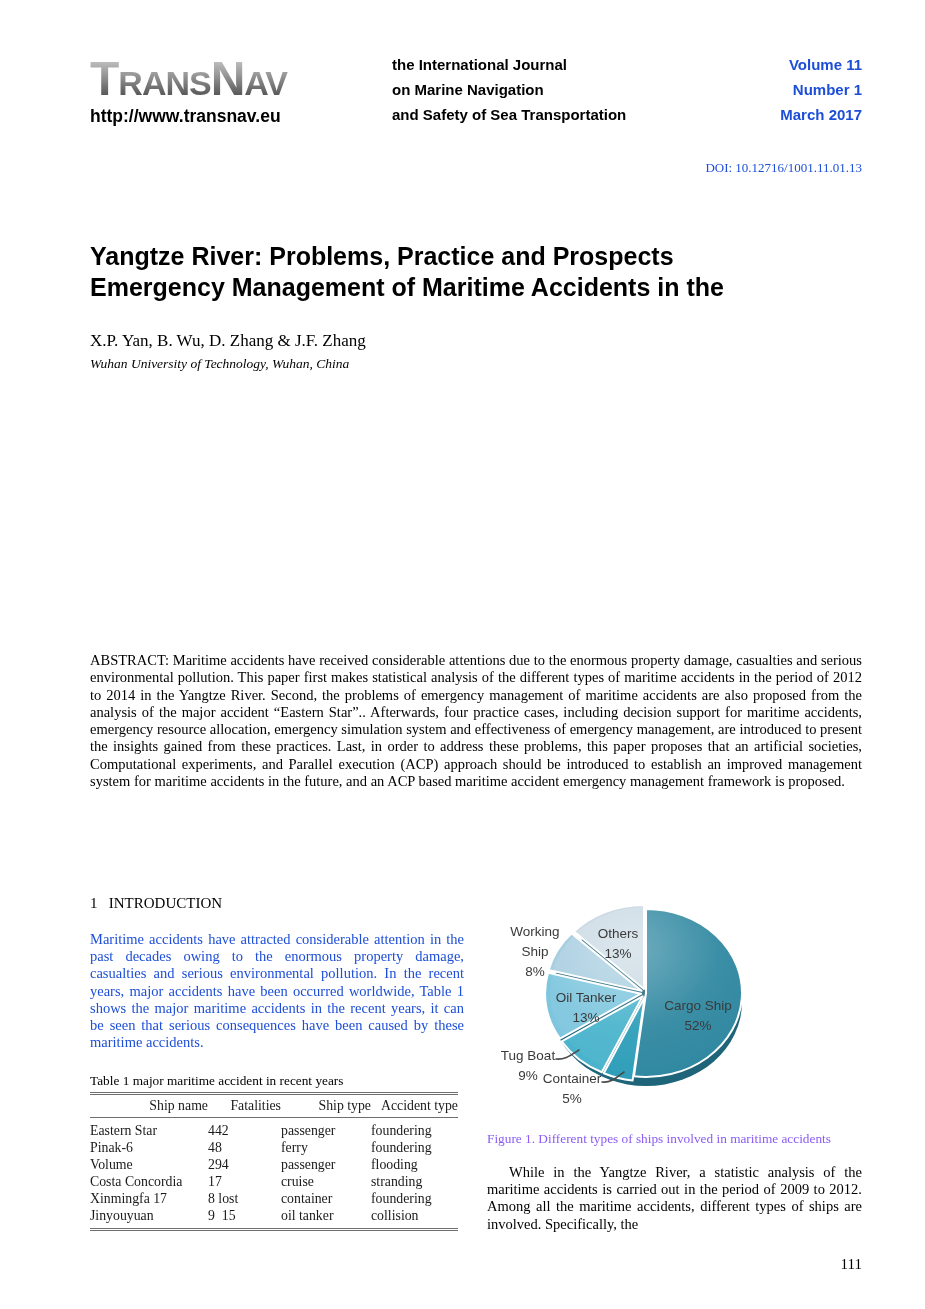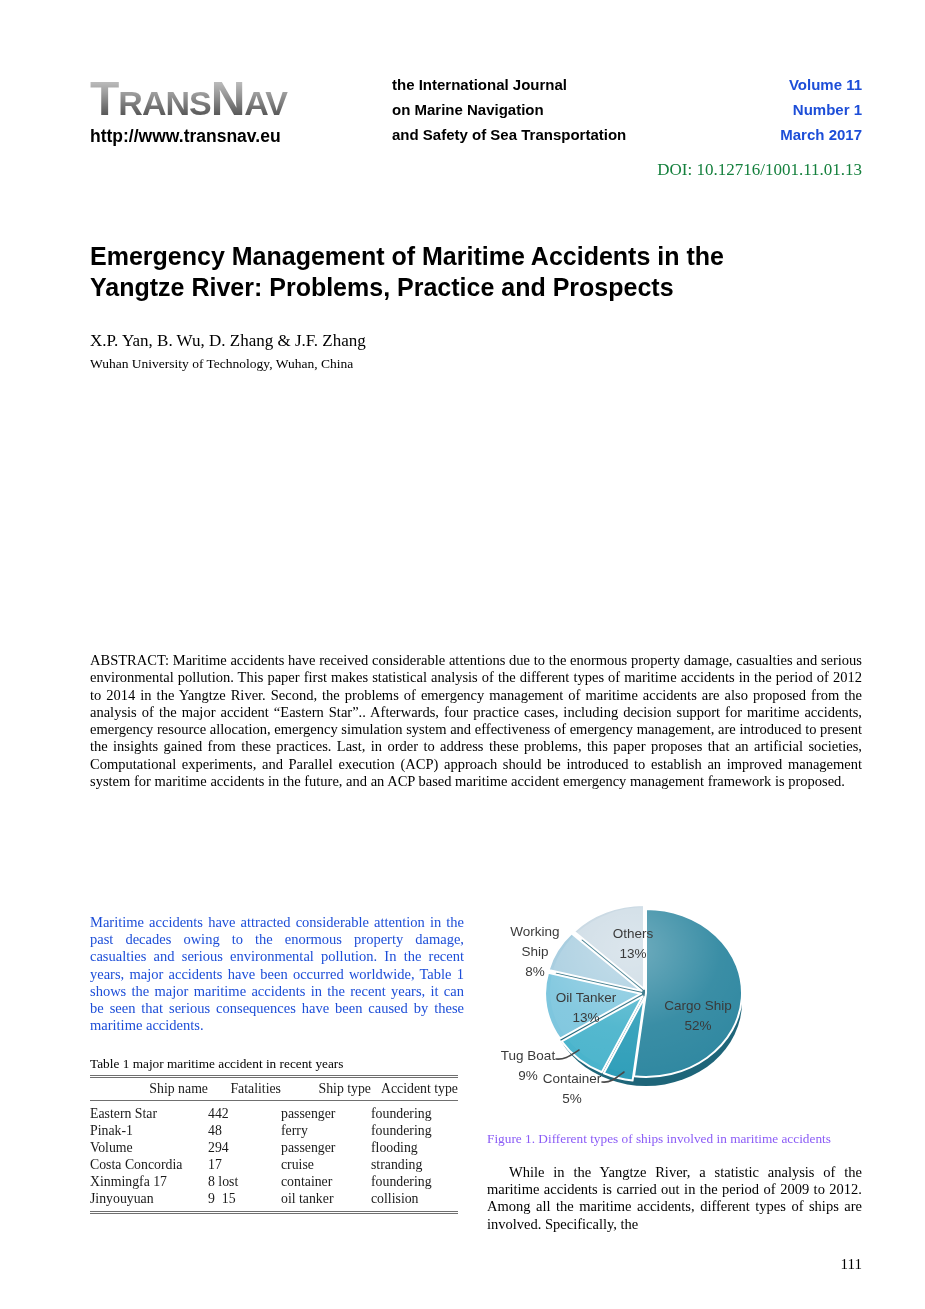--- a/index.html
+++ b/index.html
@@ -2,36 +2,36 @@
 <html><head>
 <meta charset="utf-8">
 <style>
   html,body { margin:0; padding:0; background:#e8e8e8; }
   .page {
     position:relative; width:925px; height:1309px; margin:0 auto;
     background:#ffffff; overflow:hidden;
     font-family:"Liberation Serif", "DejaVu Serif", serif; color:#1a1a1a;
   }
   
-  .header { position:absolute; left:90px; top:72px; width:772px; display:flex; align-items:flex-end; }
+  .header { position:absolute; left:90px; top:52px; width:772px; display:flex; align-items:flex-end; }
   .logo-block { width:302px; }
   .logo-line { font-family:"Liberation Sans", sans-serif; font-weight:bold; letter-spacing:-1px; line-height:1;
     background:linear-gradient(180deg,#cfcfcf 0%,#9a9a9a 40%,#3f3f3f 100%);
     -webkit-background-clip:text; background-clip:text; color:transparent; white-space:nowrap; }
   .logo-big { font-size:48px; }
   .logo-small { font-size:34px; }
   .site-url { font-family:"Liberation Sans", sans-serif; font-weight:bold; font-size:17.5px; color:#000; margin-top:3px; }
   .journal-block { flex:1; font-family:"Liberation Sans", sans-serif; font-weight:bold; font-size:15px; line-height:25px; color:#000; }
   .issue-block { width:150px; text-align:right; font-family:"Liberation Sans", sans-serif; font-weight:bold; font-size:15px; line-height:25px; color:#1d4ed8; }
-  .doi-line { position:absolute; top:160px; right:63px; font-size:17px; color:#15803d; }
+  .doi-line { position:absolute; top:160px; right:63px; font-size:13px; color:#1d4ed8; }
   
   .article-title { position:absolute; left:90px; top:241px; width:785px;
     font-family:"Liberation Sans", sans-serif; font-weight:bold; font-size:25px; line-height:31px; color:#000; }
   .authors { position:absolute; left:90px; top:331px; font-size:17px; color:#000; }
-  .affiliation { position:absolute; left:90px; top:356px; font-size:13.5px; color:#000; }
+  .affiliation { position:absolute; left:90px; top:356px; font-style:italic; font-size:13.5px; color:#000; }
   
   .abstract { position:absolute; left:90px; top:652px; width:772px;
     font-size:14.5px; line-height:17.3px; text-align:justify; color:#000; }
   
   .col-left  { position:absolute; left:90px;  top:895px; width:374px; }
   .col-right { position:absolute; left:487px; top:895px; width:375px; }
   .intro-heading { font-size:15px; white-space:pre; color:#000; }
   .intro-para { margin-top:19px; font-size:14.5px; line-height:17.2px; text-align:justify; color:#1d4ed8; }
   
   .table-caption { margin-top:22px; font-size:13.3px; color:#000; }
@@ -75,49 +75,50 @@
     </div>
     <div class="issue-block">
       <div>Volume 11</div>
       <div>Number 1</div>
       <div>March 2017</div>
     </div>
   </div>
   <div class="doi-line">DOI: 10.12716/1001.11.01.13</div>
 
   <div class="article-title">
+    <div>Yangtze River: Problems, Practice and Prospects</div>
     <div>Emergency Management of Maritime Accidents in the</div>
-    <div>Yangtze River: Problems, Practice and Prospects</div>
   </div>
   <div class="authors">X.P. Yan, B. Wu, D. Zhang &amp; J.F. Zhang</div>
   <div class="affiliation">Wuhan University of Technology, Wuhan, China</div>
 
   <div class="abstract">ABSTRACT: Maritime accidents have received considerable attentions due to the enormous property damage, casualties and serious environmental pollution. This paper first makes statistical analysis of the different types of maritime accidents in the period of 2012 to 2014 in the Yangtze River. Second, the problems of emergency management of maritime accidents are also proposed from the analysis of the major accident “Eastern Star”.. Afterwards, four practice cases, including decision support for maritime accidents, emergency resource allocation, emergency simulation system and effectiveness of emergency management, are introduced to present the insights gained from these practices. Last, in order to address these problems, this paper proposes that an artificial societies, Computational experiments, and Parallel execution (ACP) approach should be introduced to establish an improved management system for maritime accidents in the future, and an ACP based maritime accident emergency management framework is proposed.</div>
 
   <div class="col-left">
+    <div class="intro-heading">1   INTRODUCTION</div>
     <div class="intro-para">Maritime accidents have attracted considerable attention in the past decades owing to the enormous property damage, casualties and serious environmental pollution. In the recent years, major accidents have been occurred worldwide, Table 1 shows the major maritime accidents in the recent years, it can be seen that serious consequences have been caused by these maritime accidents.</div>
     <div class="table-caption">Table 1 major maritime accident in recent years</div>
     <table class="t1">
       <thead>
           <tr id="t1-head">
             <th>Ship name</th>
             <th>Fatalities</th>
             <th>Ship type</th>
             <th>Accident type</th>
           </tr>
         </thead>
       <tbody id="t1-body">
           <tr>
             <td>Eastern Star</td>
             <td>442</td>
             <td>passenger</td>
             <td>foundering</td>
           </tr>
           <tr>
-            <td>Pinak-1</td>
+            <td>Pinak-6</td>
             <td>48</td>
             <td>ferry</td>
             <td>foundering</td>
           </tr>
           <tr>
             <td>Volume</td>
             <td>294</td>
             <td>passenger</td>
             <td>flooding</td>
           </tr>
@@ -164,21 +165,21 @@
           </g>
         <ellipse cx="159" cy="96" rx="96" ry="84" fill="url(#sheen)"></ellipse>
         <path class="leader" d="M69,164 C78,165 84,160 92,155"></path>
         <path class="leader" d="M115,187 C124,188 129,183 137,177"></path>
       </svg>
       <div class="plabel" style="left:151px; top:101px; width:120px;"><span>Cargo Ship</span><br><span>52%</span></div>
       <div class="plabel" style="left:25px; top:174px; width:120px;"><span>Container</span><br><span>5%</span></div>
       <div class="plabel" style="left:-19px; top:151px; width:120px;"><span>Tug Boat</span><br><span>9%</span></div>
       <div class="plabel" style="left:39px; top:93px; width:120px;"><span>Oil Tanker</span><br><span>13%</span></div>
       <div class="plabel" style="left:13px; top:27px; width:70px;"><span>Working Ship</span><br><span>8%</span></div>
-      <div class="plabel" style="left:86px; top:29px; width:120px;"><span>Others</span><br><span>13%</span></div>
+      <div class="plabel" style="left:71px; top:29px; width:120px;"><span>Others</span><br><span>13%</span></div>
     </div>
     <div class="fig-caption">Figure 1. Different types of ships involved in maritime accidents</div>
     <div class="right-para">While in the Yangtze River, a statistic analysis of the maritime accidents is carried out in the period of 2009 to 2012. Among all the maritime accidents, different types of ships are involved. Specifically, the</div>
   </div>
 
   <div class="page-number">111</div>
 
 </div>
 
 </body></html>

